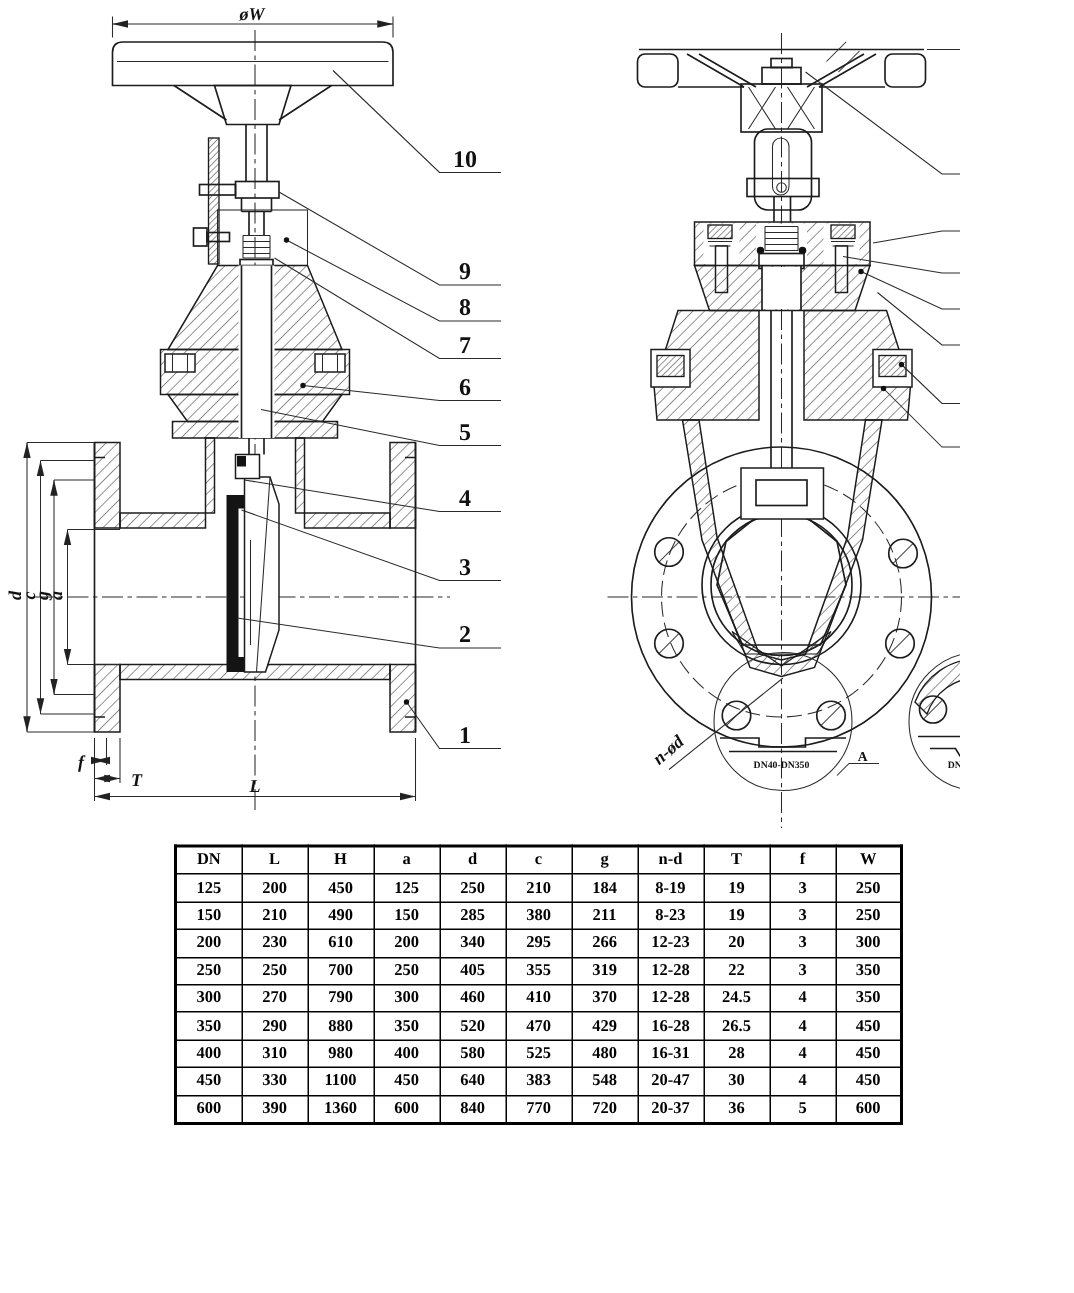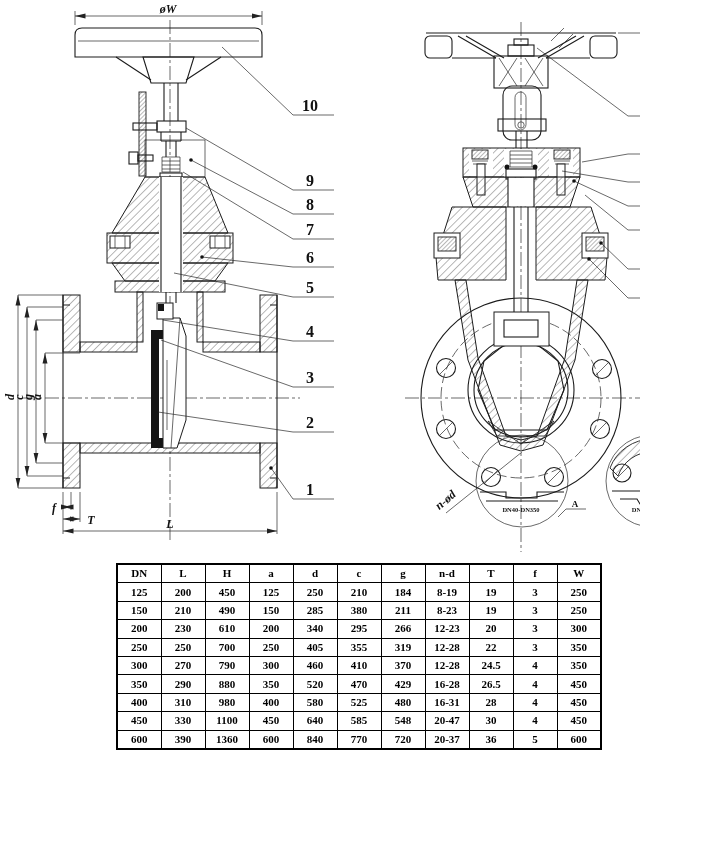--- a/index.html
+++ b/index.html
@@ -387,21 +387,21 @@
           <td>28</td>
           <td>4</td>
           <td>450</td>
         </tr>
         <tr>
           <td>450</td>
           <td>330</td>
           <td>1100</td>
           <td>450</td>
           <td>640</td>
-          <td>585</td>
+          <td>383</td>
           <td>548</td>
           <td>20-47</td>
           <td>30</td>
           <td>4</td>
           <td>450</td>
         </tr>
         <tr>
           <td>600</td>
           <td>390</td>
           <td>1360</td>

